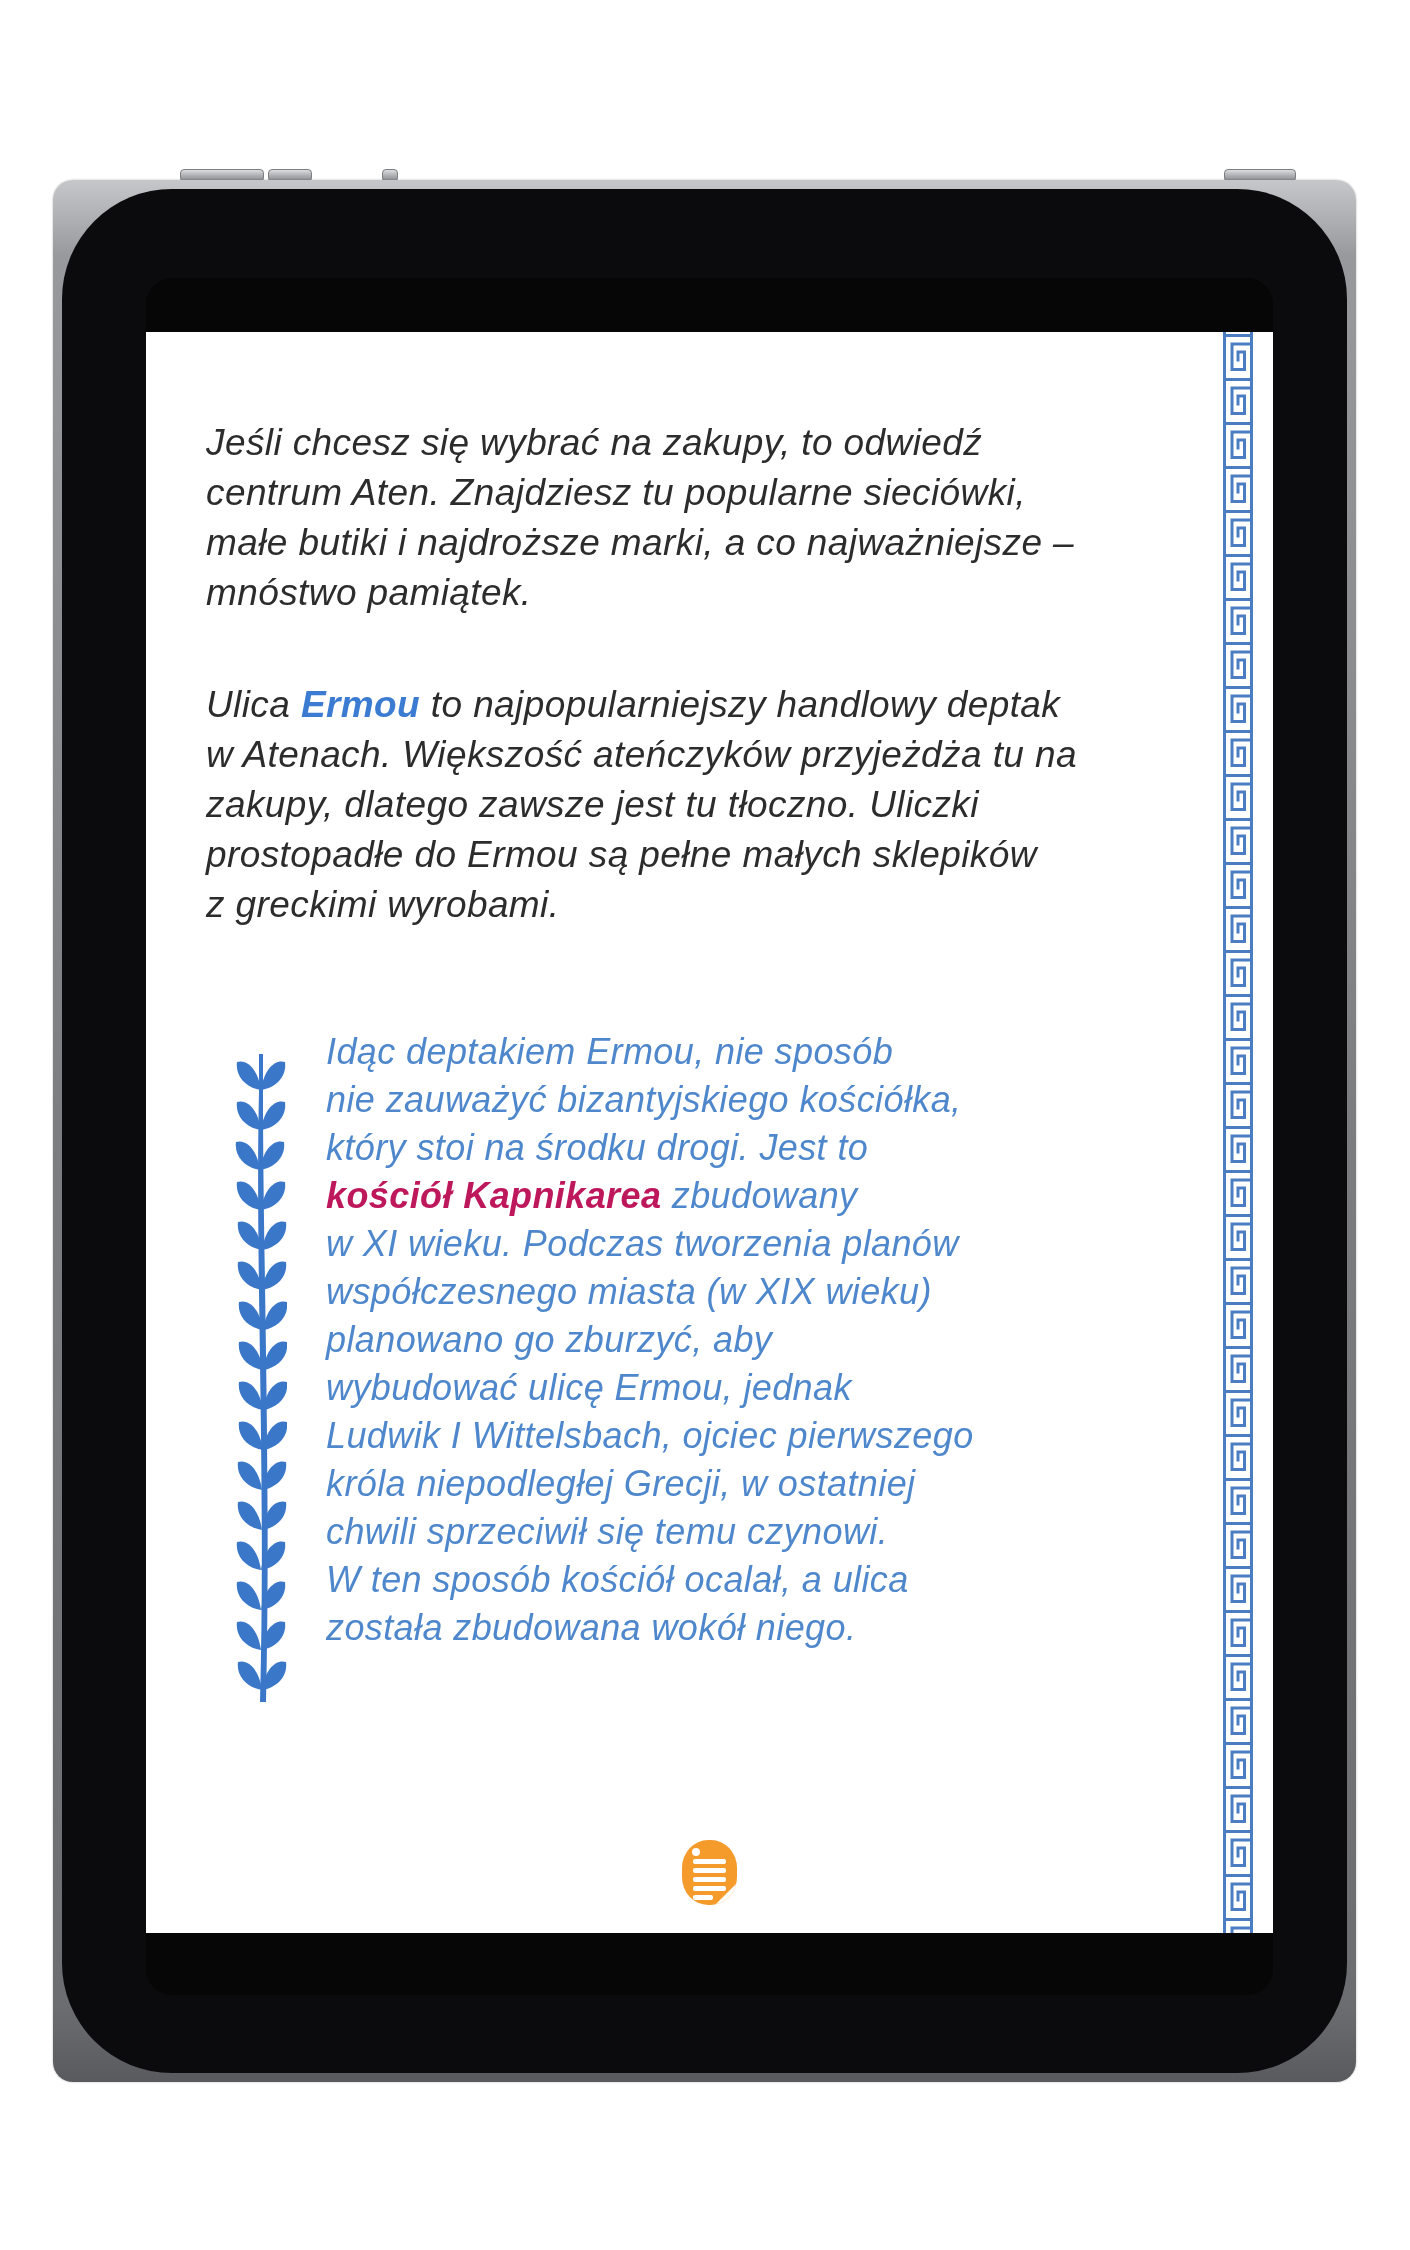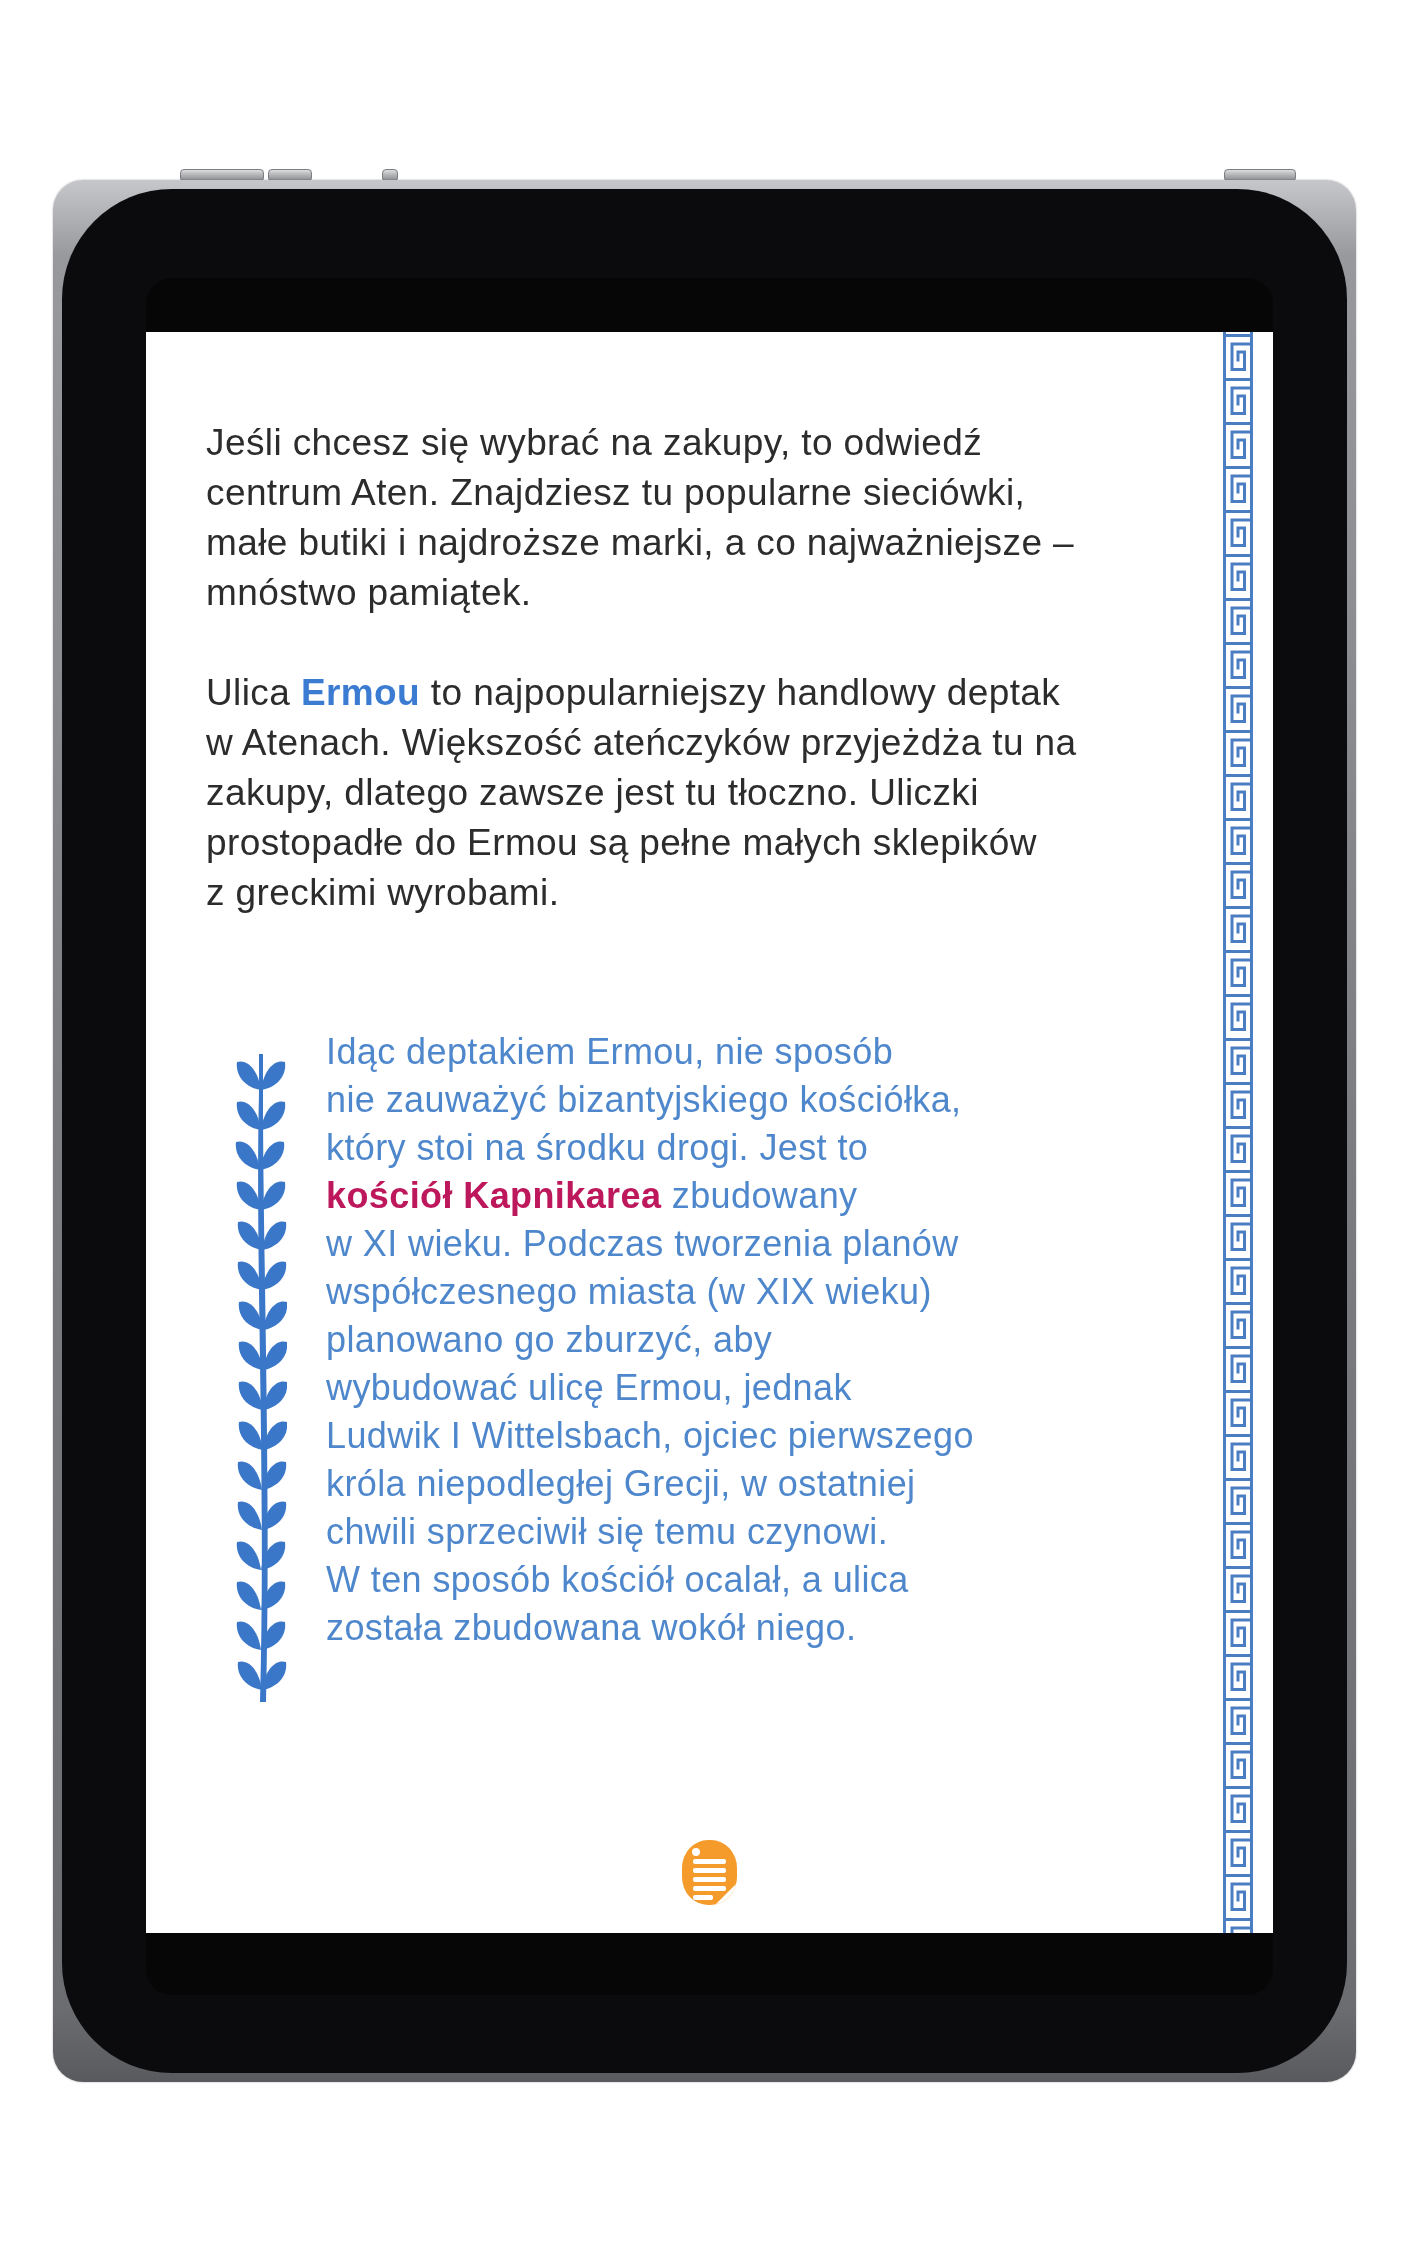--- a/index.html
+++ b/index.html
@@ -6,38 +6,38 @@
   body{width:1410px;height:2250px;position:relative;overflow:hidden;
        font-family:"Liberation Sans","DejaVu Sans",sans-serif;}
 
   
   .top-btn{position:absolute;top:169px;height:13px;border-radius:4px;
            background:linear-gradient(180deg,#dcddde 0%,#aaabae 55%,#8a8b8f 100%);
            border:1px solid #7c7d81;box-sizing:border-box;}
 
   
   .tablet{position:absolute;left:53px;top:180px;width:1303px;height:1902px;
-          border-radius:30px;
+          border-radius:20px;
           background:linear-gradient(180deg,#c6c7ca 0%,#98999d 4%,#7b7d80 50%,#6b6d70 96%,#595a5d 100%);
-          box-shadow:0 0 2px rgba(0,0,0,.35);}
+          box-shadow:0 0 2px rgba(0,0,0,.35);font-style:italic;}
   .bezel{position:absolute;left:9px;top:9px;right:9px;bottom:9px;
          border-radius:110px;background:#0b0b0d;}
   .camera{position:absolute;left:650px;top:215px;width:12px;height:15px;border-radius:50%;
           background:radial-gradient(circle at 50% 42%,#45484e 0%,#1b1c1f 45%,#0e0f11 100%);}
 
   
   .screen{position:absolute;left:93px;top:98px;width:1127px;height:1717px;
           border-radius:26px;background:#060606;overflow:hidden;}
   .page{position:absolute;left:0;top:54px;width:1127px;height:1601px;background:#ffffff;}
 
   
   .body-text{position:absolute;left:60px;margin:0;white-space:pre;
              font-size:37px;line-height:50px;letter-spacing:.4px;color:#2c2c2c;}
   .p1{top:86px;}
-  .p2{top:336px;}
+  .p2{top:348px;}
   .accent{font-weight:bold;color:#3b7cd2;}
 
   .quote{position:absolute;left:180px;top:696px;margin:0;white-space:pre;
          font-size:36px;line-height:48px;letter-spacing:.4px;color:#4e87cb;}
   .quote strong{font-weight:bold;color:#be185d;}
 
   
   .laurel{position:absolute;left:89px;top:720px;}
   .meander{position:absolute;left:1076px;top:0;}
 

